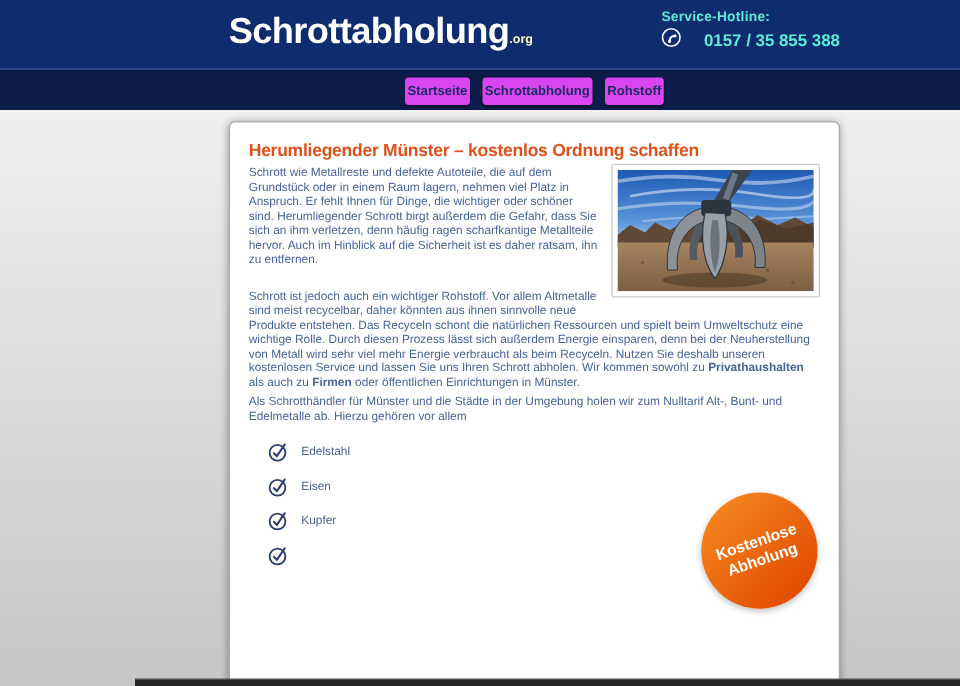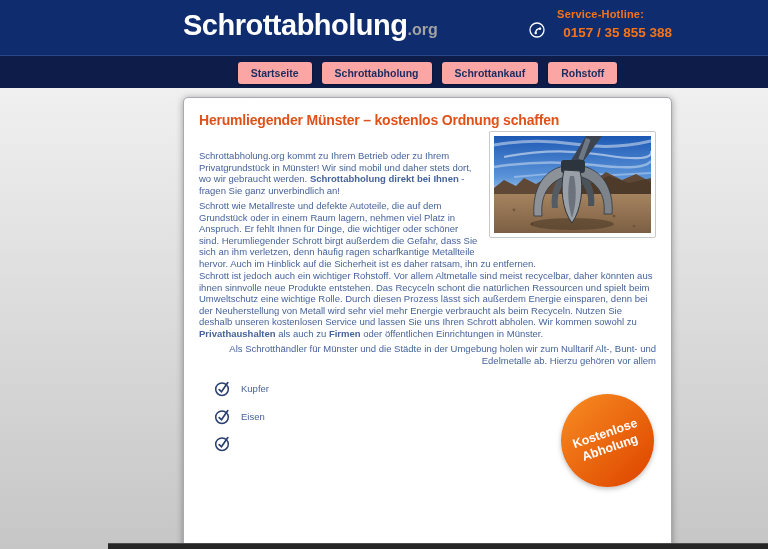--- a/index.html
+++ b/index.html
@@ -10,53 +10,53 @@
     position:relative; overflow:hidden;
   }
   
   .header {
     position:absolute; left:0; top:0; width:768px; height:55px;
     background:#0f2d6e;
   }
   .header-inner { position:absolute; left:183px; width:489px; height:55px; }
   .logo { position:absolute; left:0; top:9px; color:#ffffff; font-weight:bold;
           font-size:29px; letter-spacing:-0.5px; cursor:pointer; white-space:nowrap; }
-  .logo .tld { font-size:16px; font-weight:bold; color:#a3a3a3; letter-spacing:0;text-align:right; }
-  .hotline { position:absolute; right:0; top:8px; text-align:center; color:#f97316; }
+  .logo .tld { font-size:10px; font-weight:bold; color:#fef9c3; letter-spacing:0;text-align:right; }
+  .hotline { position:absolute; right:0; top:8px; text-align:left; color:#5eead4; }
   .hotline-label { font-size:11px; font-weight:bold; letter-spacing:0.2px; }
   .hotline-row { margin-top:2px; display:flex; align-items:center; justify-content:flex-end; gap:18px; }
   .hotline-number { font-size:13.5px; font-weight:bold; white-space:nowrap; }
   
   .nav {
     position:absolute; left:0; top:55px; width:768px; height:33px;
     background:#0d1c49; border-top:1px solid #2c4687;
   }
   .nav-inner { position:absolute; left:183px; width:489px; height:33px;
     display:flex; justify-content:center; align-items:center; gap:10px; }
   .nav-btn {
-    background:#fca5a5; color:#1b2b5e; font-family:"Liberation Sans",sans-serif;
-    font-size:10.5px; font-weight:bold; padding:5px 13px; border:none;
+    background:#d946ef; color:#1b2b5e; font-family:"Liberation Sans",sans-serif;
+    font-size:10.5px; font-weight:bold; padding:5px 2px; border:none;
     border-radius:3px; cursor:pointer; box-shadow:0 1px 2px rgba(0,0,0,0.4);
     white-space:nowrap;
   }
   
   .content {
     position:absolute; left:183px; top:97px; width:489px; height:480px;
     background:#ffffff; border:1px solid #a9a9b0; border-radius:5px;
     box-shadow:0 1px 7px rgba(0,0,0,0.35);
     padding:0 15px; color:#46639b;
   }
   h1.page-title { margin-top:13px; color:#e0511a; font-size:14px; line-height:18px;
     font-weight:bold; letter-spacing:-0.2px; }
   h2.section-title { margin-top:9px; color:#e0511a; font-size:14px; line-height:17px;
     font-weight:bold; }
-  p { font-size:9.5px; line-height:11.5px; margin-top:1px; }
+  p { font-size:9.5px; line-height:11.5px; margin-top:18px; }
   p.p1 { margin-top:21px; }
   p.p2 { margin-top:4px; }
-  p.p4 { margin-top:4px;text-align:right; }
+  p.p4 { margin-top:4px; }
   p b { font-weight:bold; }
   
   .photo-frame {
     float:right; margin:2px 0 16px 10px;
     background:#ffffff; border:1px solid #c9c9c9; padding:4px; border-radius:2px;
     width:167px; height:107px;
   }
   .photo-frame svg { display:block; }
   
   ul.checklist { margin-top:9px; list-style:none; }
@@ -101,21 +101,20 @@
         <span class="hotline-number">0157 / 35 855 388</span>
       </div>
     </div>
   </div>
 </div>
 
 <div class="nav">
   <div class="nav-inner">
     <button class="nav-btn">Startseite</button>
     <button class="nav-btn">Schrottabholung</button>
-    <button class="nav-btn">Schrottankauf</button>
     <button class="nav-btn">Rohstoff</button>
   </div>
 </div>
 
 <div class="content">
   <h1 class="page-title">Herumliegender Münster – kostenlos Ordnung schaffen</h1>
 
   <div class="photo-frame">
     <svg viewBox="0 0 157 97" width="157" height="97">
       <defs>
@@ -147,43 +146,49 @@
       <path d="M74 32 C62 40 56 56 58 72 L64 72 C62 56 70 44 80 40 Z" fill="#555b63"></path>
       <path d="M84 32 C96 40 102 56 100 70 L94 70 C96 56 88 44 78 40 Z" fill="#4c525a"></path>
       <path d="M70 30 C50 34 38 52 40 80 L48 80 C46 58 56 44 74 40 Z" fill="#8d9299" stroke="#2f363e" stroke-width="0.8"></path>
       <path d="M88 30 C108 34 120 52 118 78 L110 78 C112 58 102 44 84 40 Z" fill="#7d838b" stroke="#2f363e" stroke-width="0.8"></path>
       <rect x="67" y="24" width="24" height="13" rx="3" fill="#2c343e"></rect>
       <path d="M70 34 C66 52 68 74 78 87 C87 74 90 52 86 35 Z" fill="#9aa0a8" stroke="#2f363e" stroke-width="1"></path>
       <path d="M76 40 C73 54 74 70 78 82 C82 70 83 54 80 40 Z" fill="#6b727b"></path>
     </svg>
   </div>
 
-  <p class="p1"><span>Schrottabholung.org kommt zu Ihrem Betrieb oder zu Ihrem Privatgrundstück in Münster! Wir sind mobil und daher stets dort, wo wir gebraucht werden. </span><b>Schrottabholung direkt bei Ihnen</b><span> - fragen Sie ganz unverbindlich an!</span></p>
 
   <p class="p2">Schrott wie Metallreste und defekte Autoteile, die auf dem Grundstück oder in einem Raum lagern, nehmen viel Platz in Anspruch. Er fehlt Ihnen für Dinge, die wichtiger oder schöner sind. Herumliegender Schrott birgt außerdem die Gefahr, dass Sie sich an ihm verletzen, denn häufig ragen scharfkantige Metallteile hervor. Auch im Hinblick auf die Sicherheit ist es daher ratsam, ihn zu entfernen.</p>
 
   <p class="p3"><span>Schrott ist jedoch auch ein wichtiger Rohstoff. Vor allem Altmetalle sind meist recycelbar, daher könnten aus ihnen sinnvolle neue Produkte entstehen. Das Recyceln schont die natürlichen Ressourcen und spielt beim Umweltschutz eine wichtige Rolle. Durch diesen Prozess lässt sich außerdem Energie einsparen, denn bei der Neuherstellung von Metall wird sehr viel mehr Energie verbraucht als beim Recyceln. Nutzen Sie deshalb unseren kostenlosen Service und lassen Sie uns Ihren Schrott abholen. Wir kommen sowohl zu </span><b>Privathaushalten</b><span> als auch zu </span><b>Firmen</b><span> oder öffentlichen Einrichtungen in Münster.</span></p>
 
 
   <p class="p4">Als Schrotthändler für Münster und die Städte in der Umgebung holen wir zum Nulltarif Alt-, Bunt- und Edelmetalle ab. Hierzu gehören vor allem</p>
 
   <ul class="checklist">
     <li>
       <span class="chk"><svg width="17" height="17" viewBox="0 0 17 17">
             <circle cx="8" cy="9.2" r="6.3" fill="none" stroke="#2a3f6e" stroke-width="1.5"></circle>
             <path d="M5.2 9.6 L7.5 11.8 L13.8 2.6" fill="none" stroke="#2a3f6e" stroke-width="1.7" stroke-linecap="round"></path>
           </svg></span>
+      <span class="lbl">Edelstahl</span>
+    </li>
+    <li>
+      <span class="chk"><svg width="17" height="17" viewBox="0 0 17 17">
+            <circle cx="8" cy="9.2" r="6.3" fill="none" stroke="#2a3f6e" stroke-width="1.5"></circle>
+            <path d="M5.2 9.6 L7.5 11.8 L13.8 2.6" fill="none" stroke="#2a3f6e" stroke-width="1.7" stroke-linecap="round"></path>
+          </svg></span>
+      <span class="lbl">Eisen</span>
+    </li>
+    <li>
+      <span class="chk"><svg width="17" height="17" viewBox="0 0 17 17">
+            <circle cx="8" cy="9.2" r="6.3" fill="none" stroke="#2a3f6e" stroke-width="1.5"></circle>
+            <path d="M5.2 9.6 L7.5 11.8 L13.8 2.6" fill="none" stroke="#2a3f6e" stroke-width="1.7" stroke-linecap="round"></path>
+          </svg></span>
       <span class="lbl">Kupfer</span>
-    </li>
-    <li>
-      <span class="chk"><svg width="17" height="17" viewBox="0 0 17 17">
-            <circle cx="8" cy="9.2" r="6.3" fill="none" stroke="#2a3f6e" stroke-width="1.5"></circle>
-            <path d="M5.2 9.6 L7.5 11.8 L13.8 2.6" fill="none" stroke="#2a3f6e" stroke-width="1.7" stroke-linecap="round"></path>
-          </svg></span>
-      <span class="lbl">Eisen</span>
     </li>
     <li>
       <span class="chk"><svg width="17" height="17" viewBox="0 0 17 17">
             <circle cx="8" cy="9.2" r="6.3" fill="none" stroke="#2a3f6e" stroke-width="1.5"></circle>
             <path d="M5.2 9.6 L7.5 11.8 L13.8 2.6" fill="none" stroke="#2a3f6e" stroke-width="1.7" stroke-linecap="round"></path>
           </svg></span>
 
     </li>
   </ul>
 

